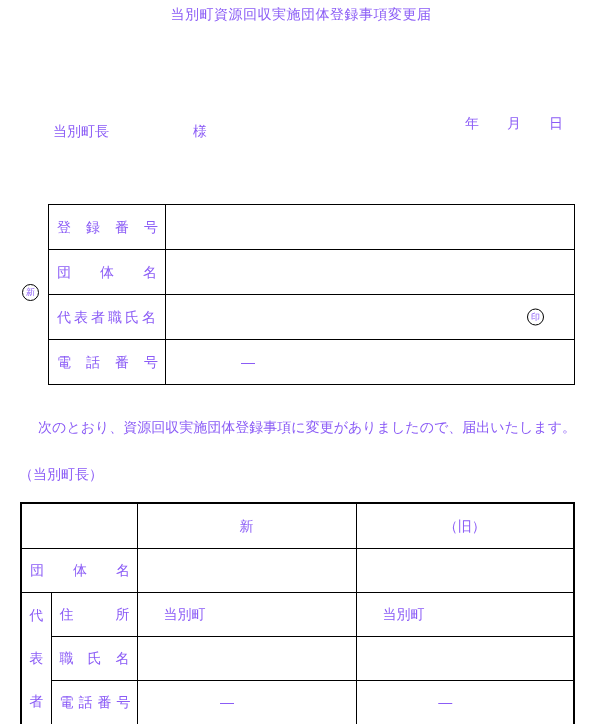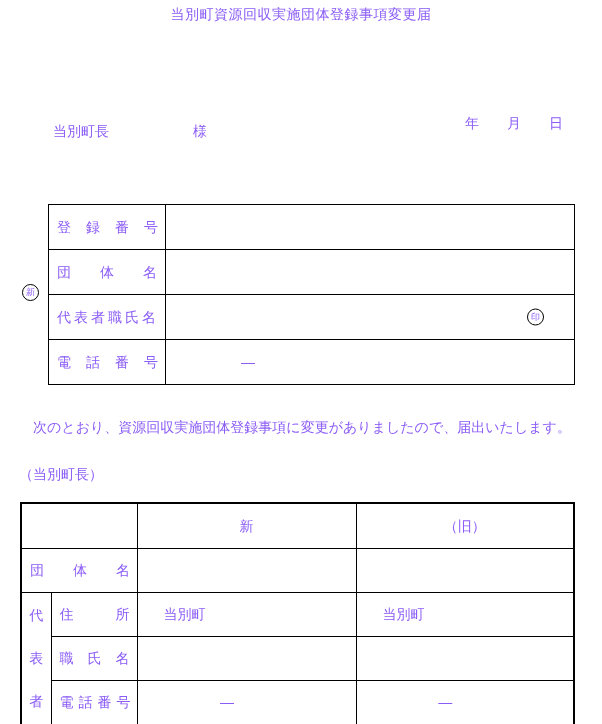--- a/index.html
+++ b/index.html
@@ -33,21 +33,21 @@
   .t1 td{height:42px;}
   .t1 .lbl{padding-left:8px;white-space:nowrap;border-radius:12px;}
   .t1 .val{padding-left:8px;}
   .ls4a{letter-spacing:15px;}
   .ls3a{letter-spacing:29px;}
   .ls6a{letter-spacing:3px;}
   .dash1{padding-left:75px !important;}
   .relcell{position:relative;}
   .seal-pos{position:absolute;right:30px;top:50%;transform:translateY(-50%);}
 
-  .sentence{position:absolute;top:419px;left:33px;width:560px;}
+  .sentence{position:absolute;top:419px;left:27px;width:560px;text-align:center;}
   .section-label{position:absolute;top:466px;left:19px;}
 
   .t2{position:absolute;left:20px;top:502px;width:553px;border:2px solid #000;}
   .t2 td{height:41px;}
   .t2 .hrow td{height:42px;}
   .t2 .lbl{padding-left:8px;white-space:nowrap;}
   .ls3b{letter-spacing:29px;}
   .ls2c{letter-spacing:42px;}
   .ls3c{letter-spacing:14px;}
   .ls4c{letter-spacing:5px;}

